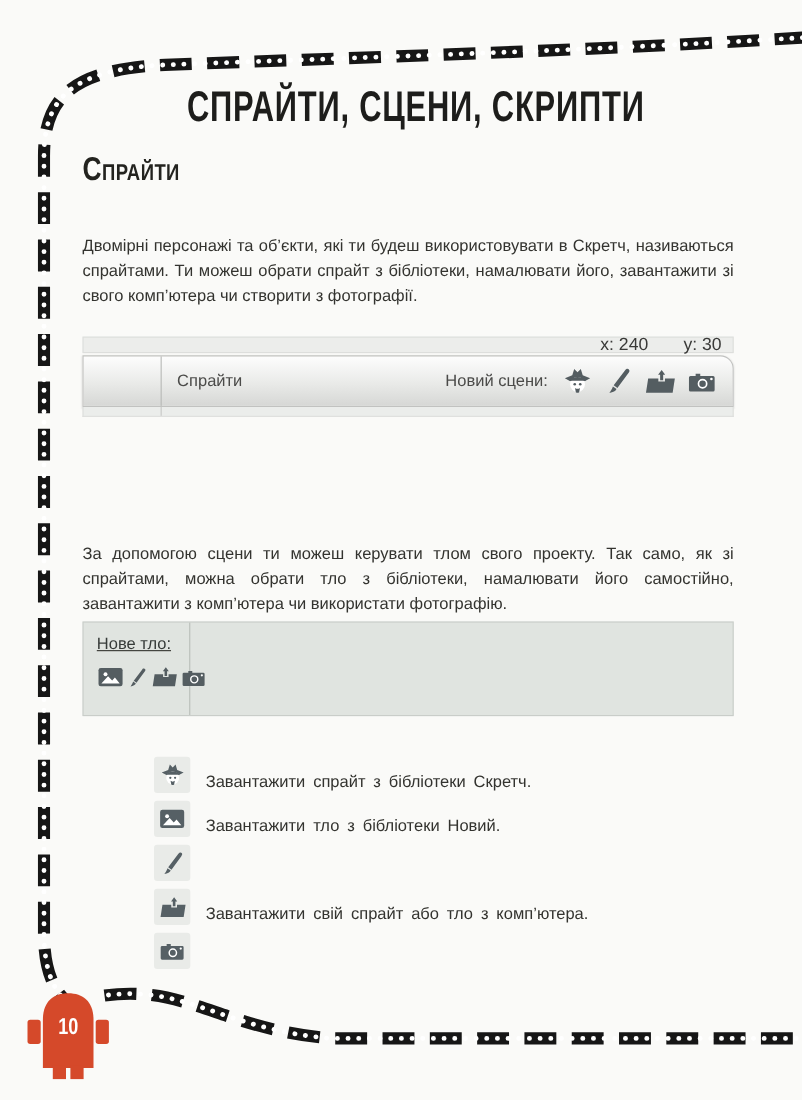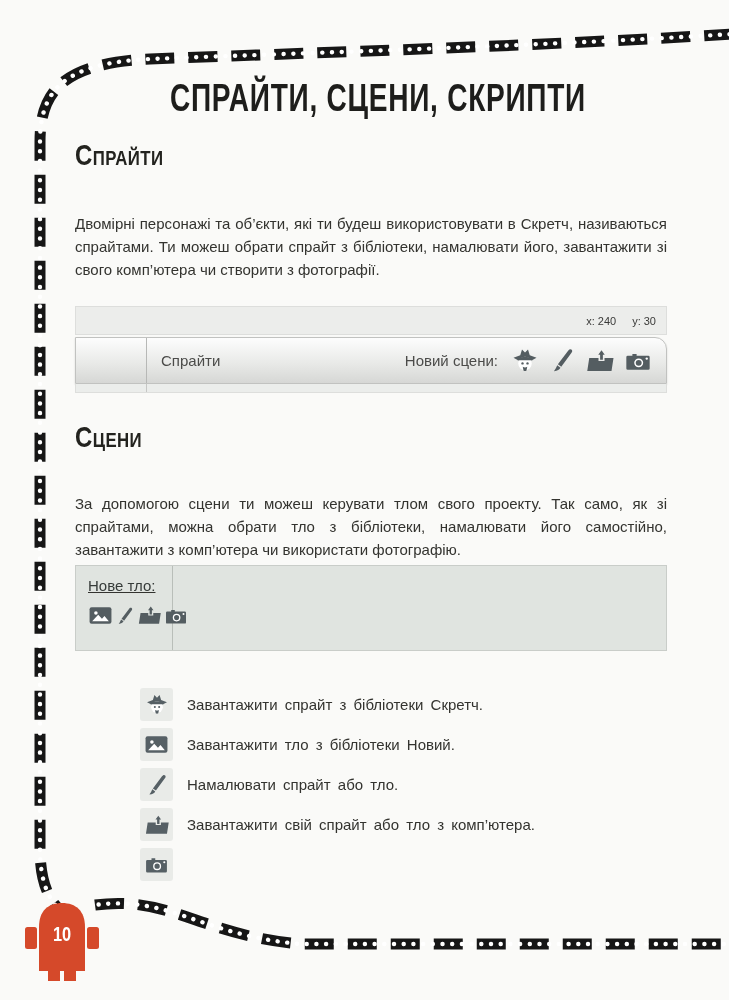--- a/index.html
+++ b/index.html
@@ -29,23 +29,23 @@
   }
   #h-sprites{top:138px;}
   #h-scenes{top:420px;}
   
   .para{font-size:15px;line-height:23px;text-align:justify;color:#33332f;}
   #p-sprites{top:197px;}
   #p-scenes{top:477px;}
   
   #toolbar{top:306px;}
   .coords-bar{
-    height:29px;background:#ecedeb;border:1px solid #dddedc;box-sizing:border-box;
-    display:flex;justify-content:flex-end;align-items:center;gap:16px;
-    padding-right:10px;font-size:11px;color:#3a3a38;
+    height:15px;background:#ecedeb;border:1px solid #dddedc;box-sizing:border-box;
+    display:flex;justify-content:flex-end;align-items:center;gap:32px;
+    padding-right:10px;font-size:16px;color:#3a3a38;
   }
   .main-bar{
     margin-top:2px;height:47px;box-sizing:border-box;
     background:linear-gradient(#fdfdfd,#e9eae8 55%,#d6d7d5);
     border:1px solid #c1c2c0;border-radius:0 12px 0 0;
     display:flex;align-items:center;
     box-shadow:0 1px 2px rgba(0,0,0,.15);
   }
   .stage-cell{width:70px;align-self:stretch;border-right:1px solid #b7b8b6;flex:none;}
   .panel-label{padding-left:14px;font-size:15px;color:#4b4b49;flex:none;}
@@ -58,21 +58,21 @@
   
   #backdrop{top:565px;}
   .backdrop-box{
     height:86px;background:#e0e4e0;border:1px solid #c9cdc9;box-sizing:border-box;display:flex;
   }
   .backdrop-left{width:97px;flex:none;border-right:1px solid #b9beb9;padding:11px 0 0 12px;box-sizing:border-box;text-decoration:underline;}
   .backdrop-label{font-size:15px;color:#363b39;margin-bottom:9px;}
   .backdrop-icons{display:flex;align-items:center;gap:2px;color:#545d61;}
   
   #legend{top:688px;}
-  .legend-row{display:flex;align-items:flex-start;margin-bottom:7px;min-height:33px;}
+  .legend-row{display:flex;align-items:flex-end;margin-bottom:7px;min-height:33px;}
   .legend-iconbox{
     width:33px;height:33px;margin-left:65px;flex:none;background:#e9ebe8;border-radius:3px;
     display:flex;align-items:center;justify-content:center;color:#566065;
   }
   .legend-text{margin-left:14px;font-size:15px;line-height:21px;padding-top:6px;
     word-spacing:3px;color:#33332f;max-width:465px;}
   
   .robot{position:absolute;left:24px;top:901px;width:76px;height:84px;z-index:3;}
   .robot-num{
     position:absolute;top:21px;left:0;width:76px;text-align:center;
@@ -158,23 +158,20 @@
         <span class="tb-icon">
             <svg width="28" height="28">
               <use href="#i-camera"></use>
             </svg>
           </span>
       </div>
     </div>
     <div class="sub-strip"></div>
   </div>
 
-  <div class="block sec-h" id="h-scenes">
-    <span class="t">Сцени</span>
-  </div>
   <p class="block para" id="p-scenes">За допомогою сцени ти можеш керувати тлом свого проекту. Так само, як зі спрайтами, можна обрати тло з бібліотеки, намалювати його самостійно, завантажити з комп’ютера чи використати фотографію.</p>
 
   <div class="block" id="backdrop">
     <div class="backdrop-box">
       <div class="backdrop-left">
         <div class="backdrop-label">Нове тло:</div>
         <div class="backdrop-icons">
           <span>
               <svg width="25" height="25">
                 <use href="#i-image"></use>
@@ -217,21 +214,20 @@
           </svg>
         </span>
       <span class="legend-text">Завантажити тло з бібліотеки Новий.</span>
     </div>
     <div class="legend-row">
       <span class="legend-iconbox">
           <svg width="24" height="24">
             <use href="#i-brush"></use>
           </svg>
         </span>
-      <span class="legend-text">Намалювати спрайт або тло.</span>
     </div>
     <div class="legend-row">
       <span class="legend-iconbox">
           <svg width="26" height="26">
             <use href="#i-folder"></use>
           </svg>
         </span>
       <span class="legend-text">Завантажити свій спрайт або тло з комп’ютера.</span>
     </div>
     <div class="legend-row">

